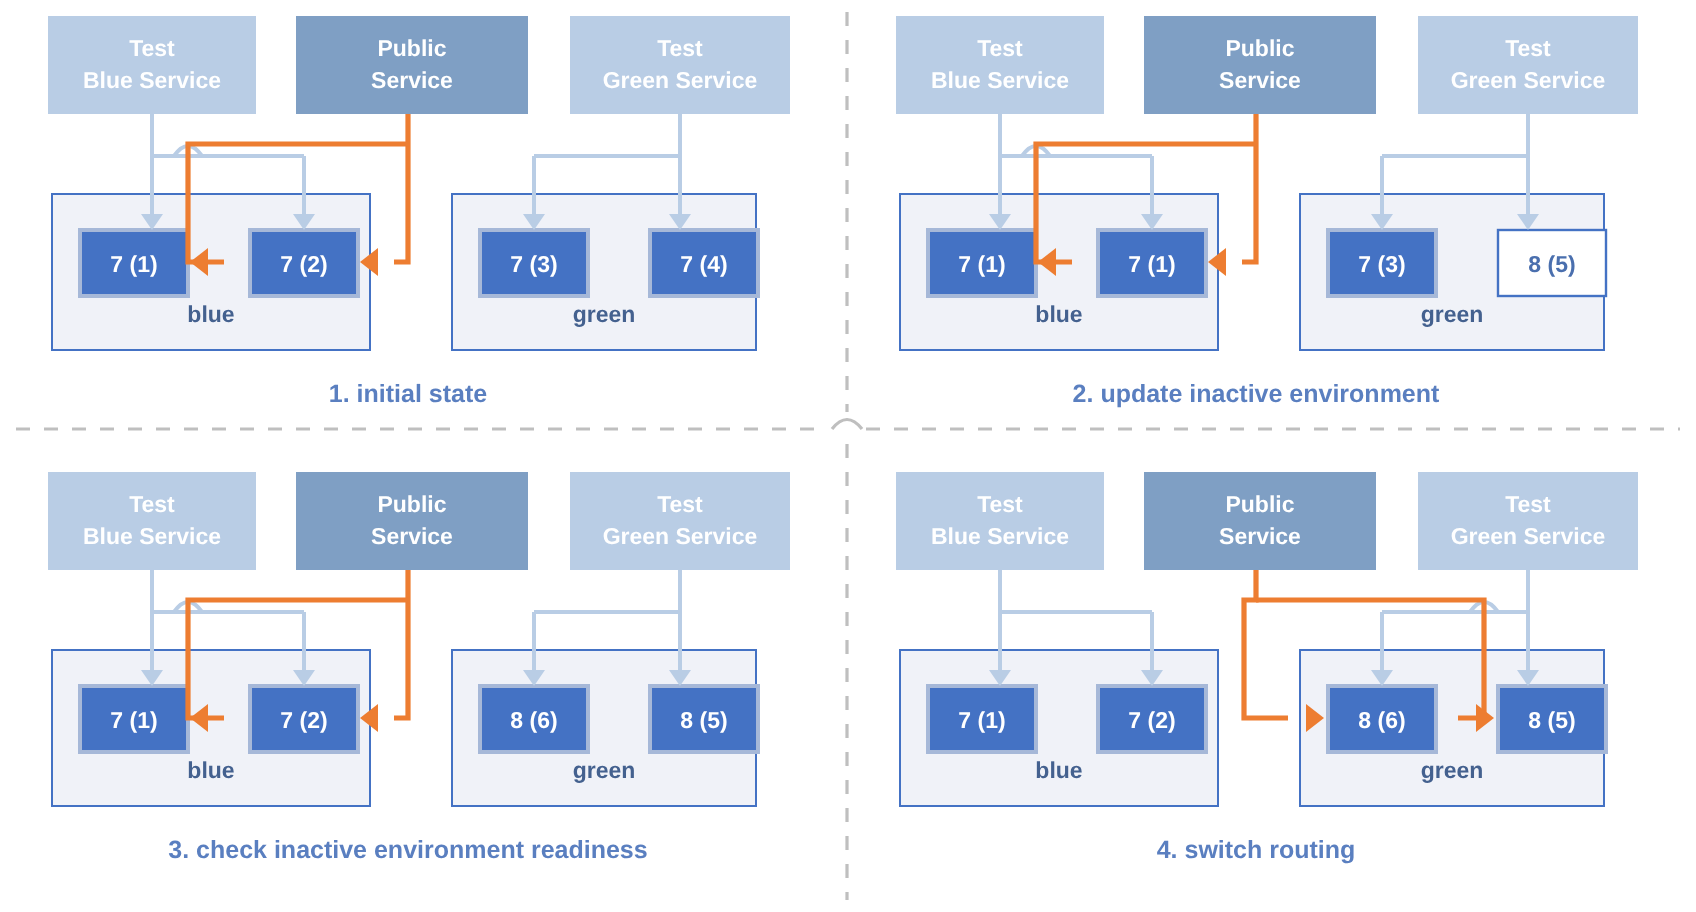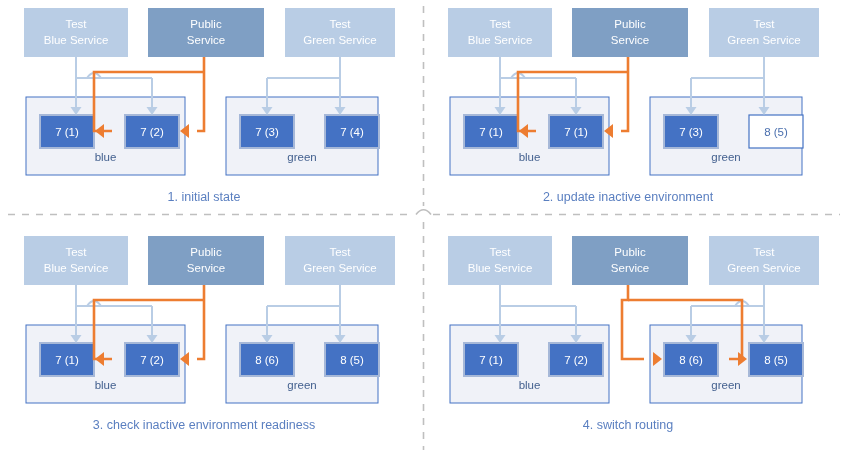--- a/index.html
+++ b/index.html
@@ -1,17 +1,17 @@
 <!DOCTYPE html>
 <html><head>
 <meta charset="utf-8">
 <style>
   html,body{margin:0;padding:0;background:#ffffff;}
   body{width:848px;height:456px;font-family:"Liberation Sans",sans-serif;overflow:hidden;}
-  #stage{position:relative;width:732px;height:456px;}
+  #stage{position:relative;width:732px;height:456px;font-weight:bold;}
   svg{display:block;}
   .svc-label{font-family:"Liberation Sans",sans-serif;font-size:11.5px;fill:#ffffff;}
   .inst-label{font-family:"Liberation Sans",sans-serif;font-size:11.5px;fill:#ffffff;}
   .inst-label.pending{fill:#4a6fae;}
   .env-label{font-family:"Liberation Sans",sans-serif;font-size:11.5px;fill:#44618f;}
   .caption{font-family:"Liberation Sans",sans-serif;font-size:12.5px;fill:#5a7fc0;}
 </style>
 </head>
 <body>
 

